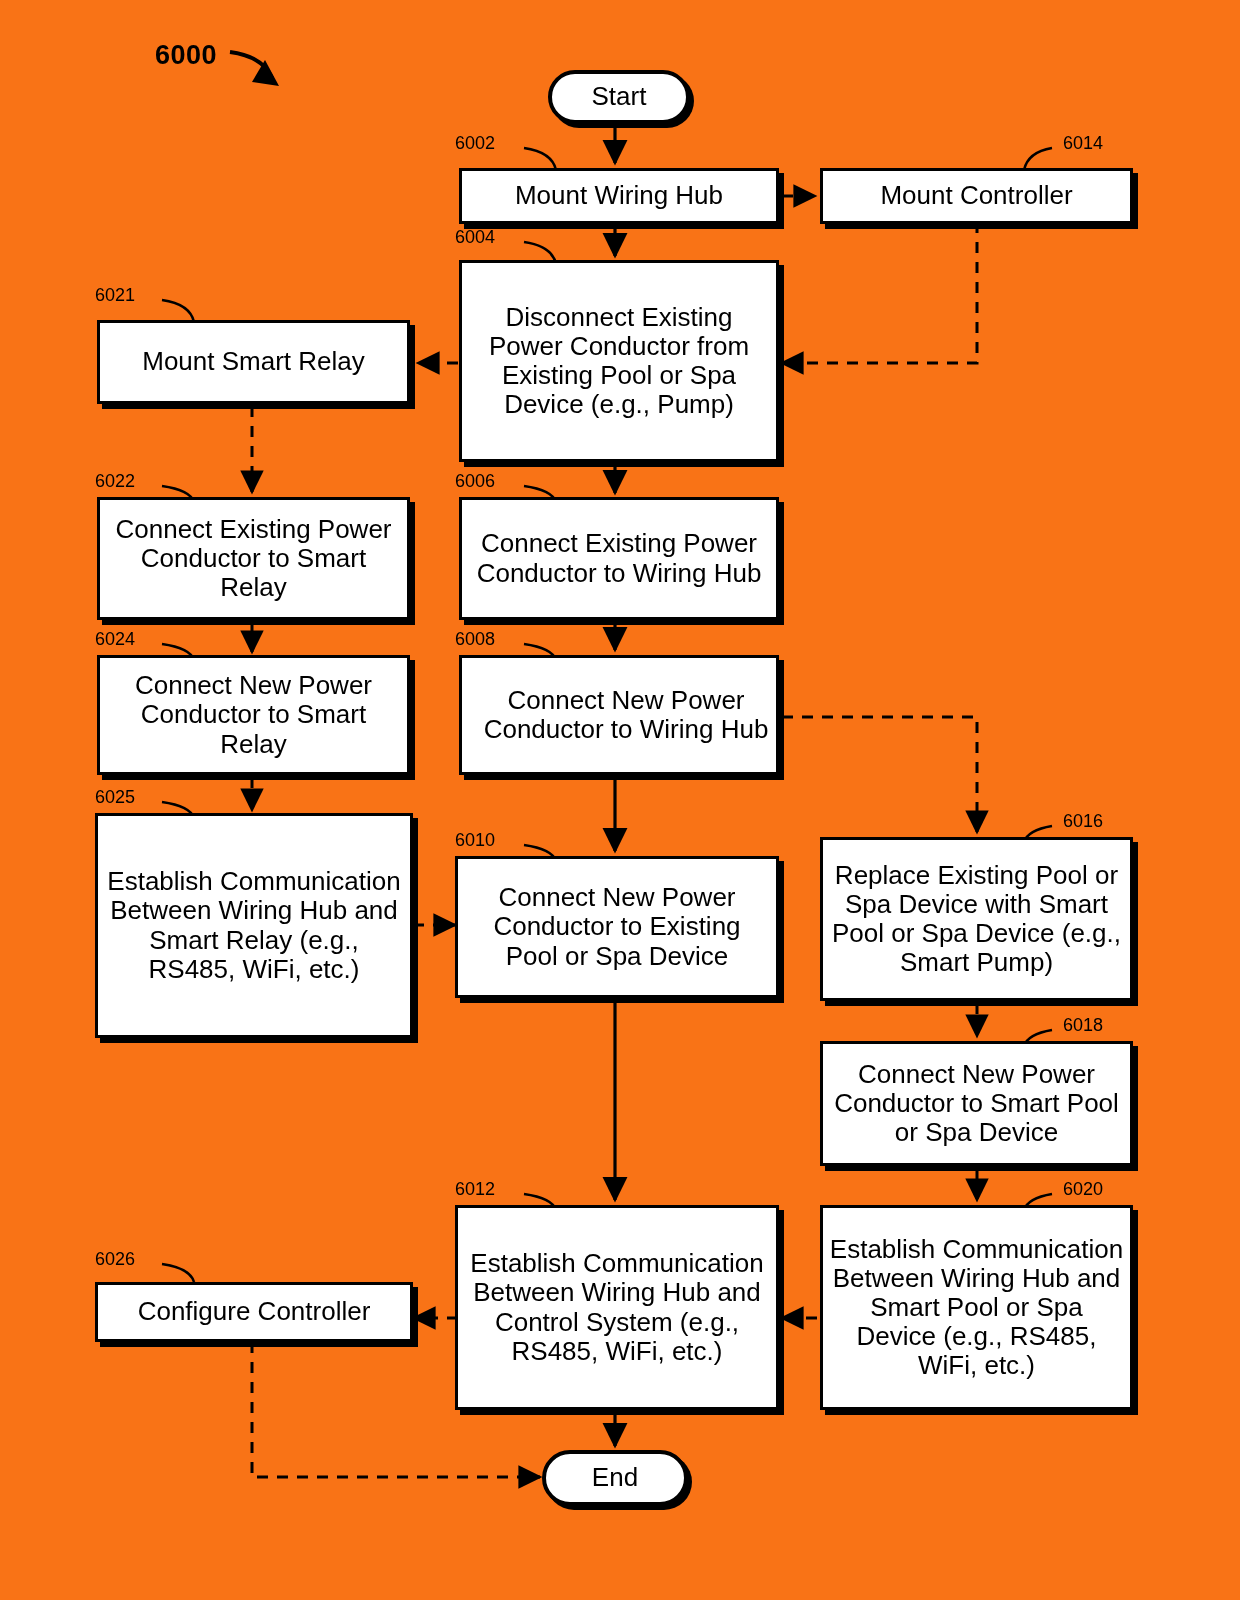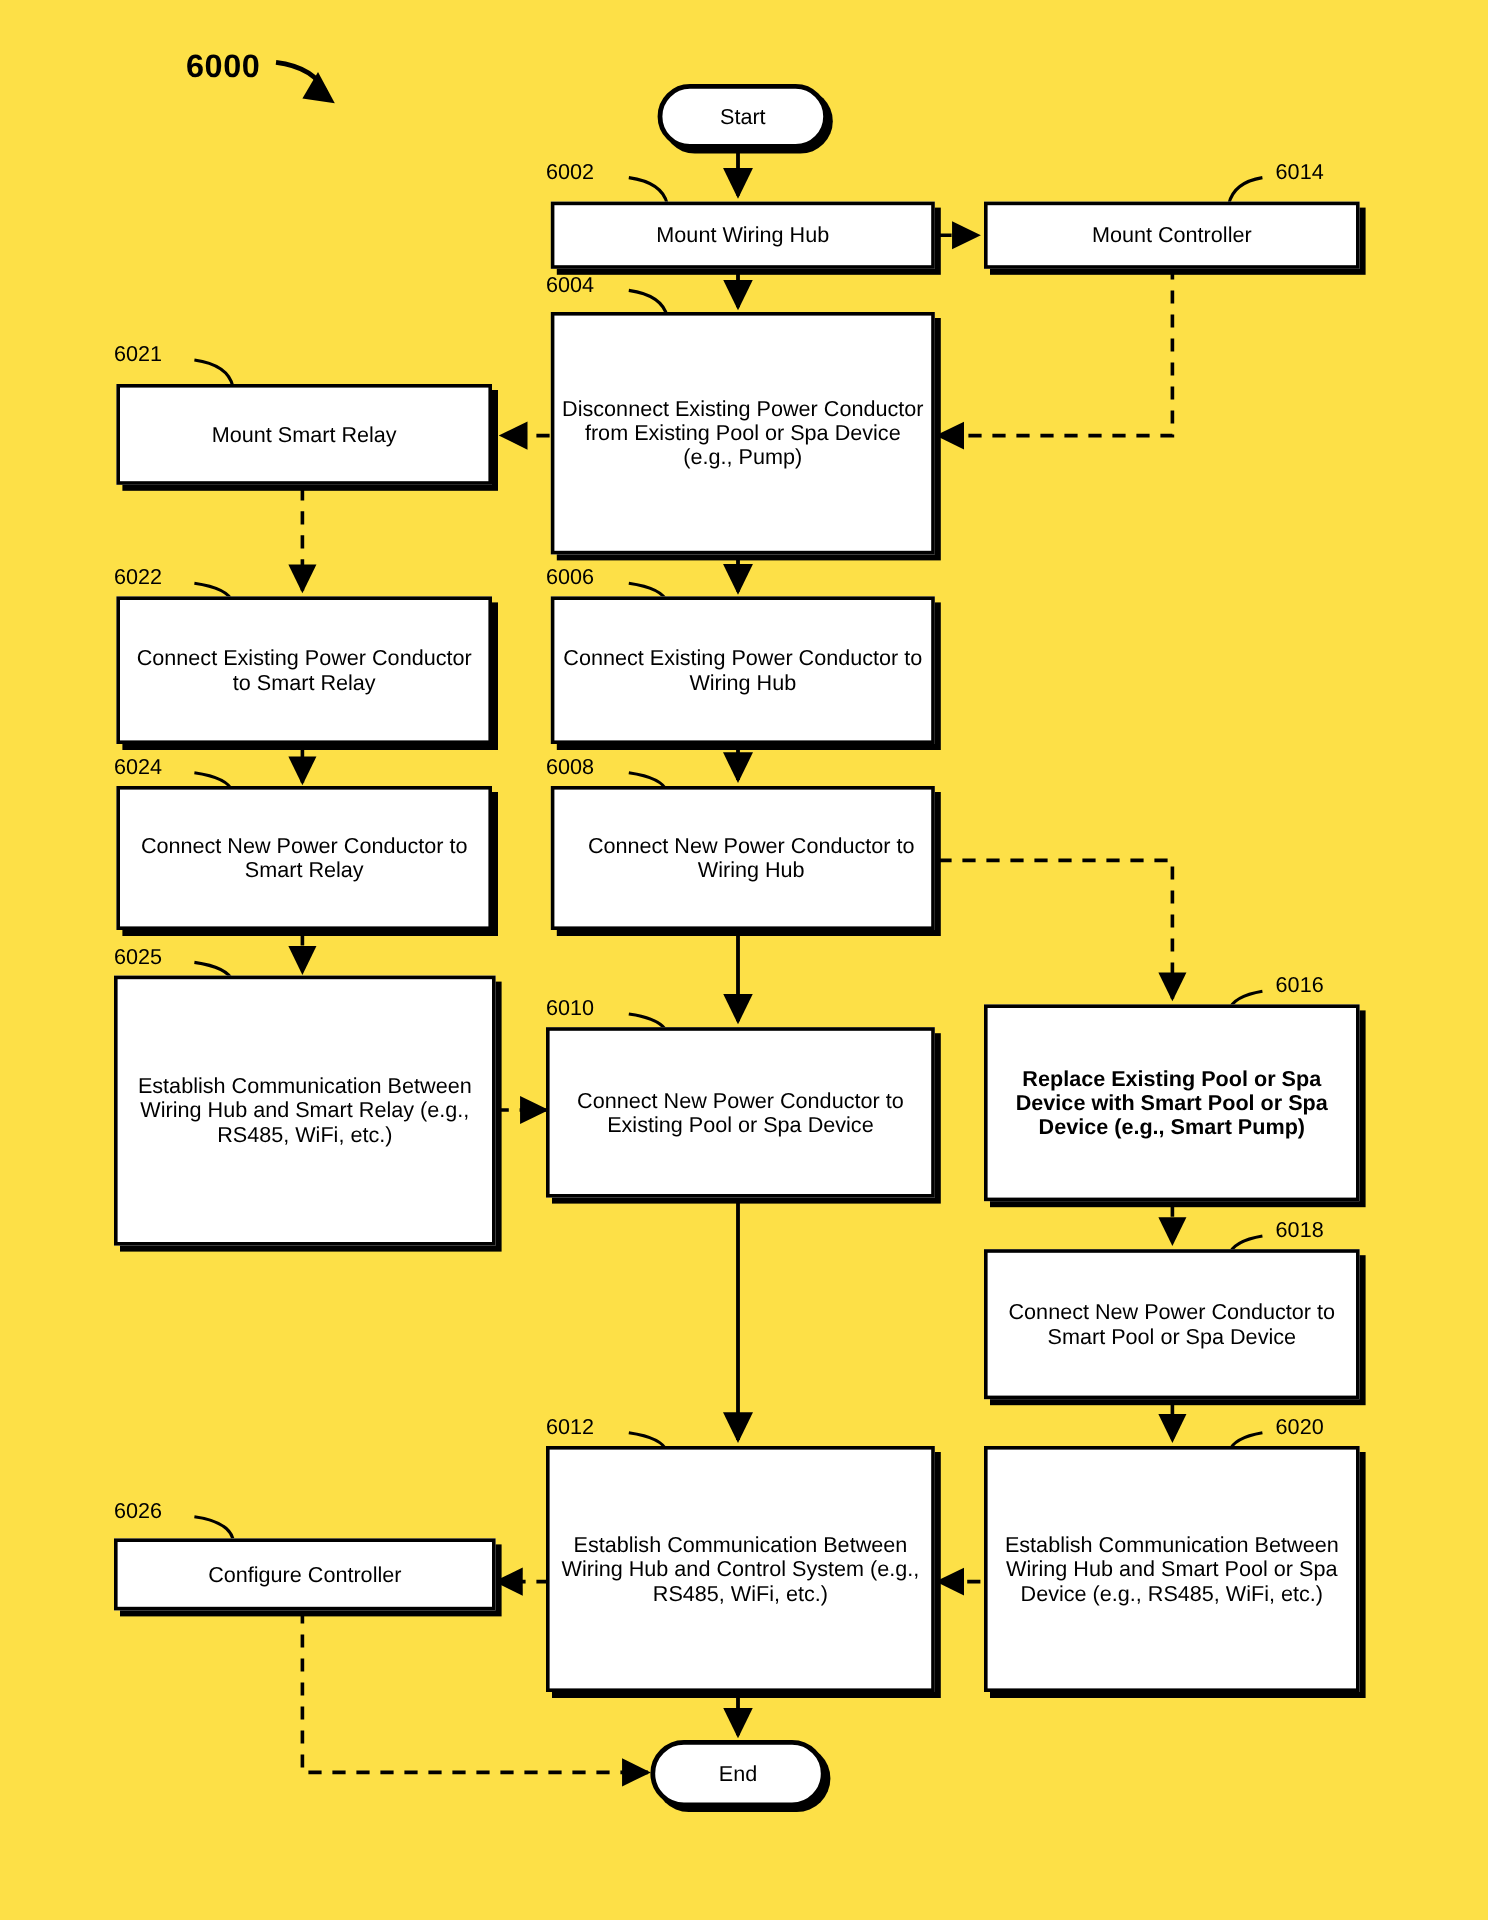--- a/index.html
+++ b/index.html
@@ -4,21 +4,21 @@
 <style>
   html, body {
     margin: 0;
     padding: 0;
     background: #ffffff;
   }
   #canvas {
     position: relative;
     width: 1240px;
     height: 1600px;
-    background: #fde047;
+    background: #f97316;
     font-family: "Liberation Sans", sans-serif;
   }
   svg.layer {
     position: absolute;
     top: 0;
     left: 0;
     width: 1240px;
     height: 1600px;
     overflow: visible;
   }
@@ -40,21 +40,21 @@
   .node {
     position: absolute;
     box-sizing: border-box;
     background: #ffffff;
     border: 3px solid #000;
     display: flex;
     align-items: center;
     justify-content: center;
     text-align: center;
     font-family: "Liberation Sans", sans-serif;
-    font-size: 18px;
+    font-size: 26px;
     line-height: 1.12;
     color: #000;
     padding: 2px 6px;
     box-shadow: 5px 5px 0 0 #000;
   }
   .node.terminal {
     border-radius: 28px;
     box-shadow: 4px 4px 0 0 #000;
     border-width: 4px;
   }
@@ -171,21 +171,21 @@
   </div>
 
   <div class="node terminal" style="left:542px; top:1450px; width:146px; height:56px;">
     <span class="txt">End</span>
   </div>
 
   <div class="node" style="left:820px; top:168px; width:313px; height:56px;">
     <span class="txt">Mount Controller</span>
   </div>
 
-  <div class="node" style="left:820px; top:837px; width:313px; height:164px;font-weight:bold;">
+  <div class="node" style="left:820px; top:837px; width:313px; height:164px;">
     <span class="txt">Replace Existing Pool or Spa Device with Smart Pool or Spa Device (e.g., Smart Pump)</span>
   </div>
 
   <div class="node" style="left:820px; top:1041px; width:313px; height:125px;">
     <span class="txt">Connect New Power Conductor to Smart Pool or Spa Device</span>
   </div>
 
   <div class="node" style="left:820px; top:1205px; width:313px; height:205px;">
     <span class="txt">Establish Communication Between Wiring Hub and Smart Pool or Spa Device (e.g., RS485, WiFi, etc.)</span>
   </div>

